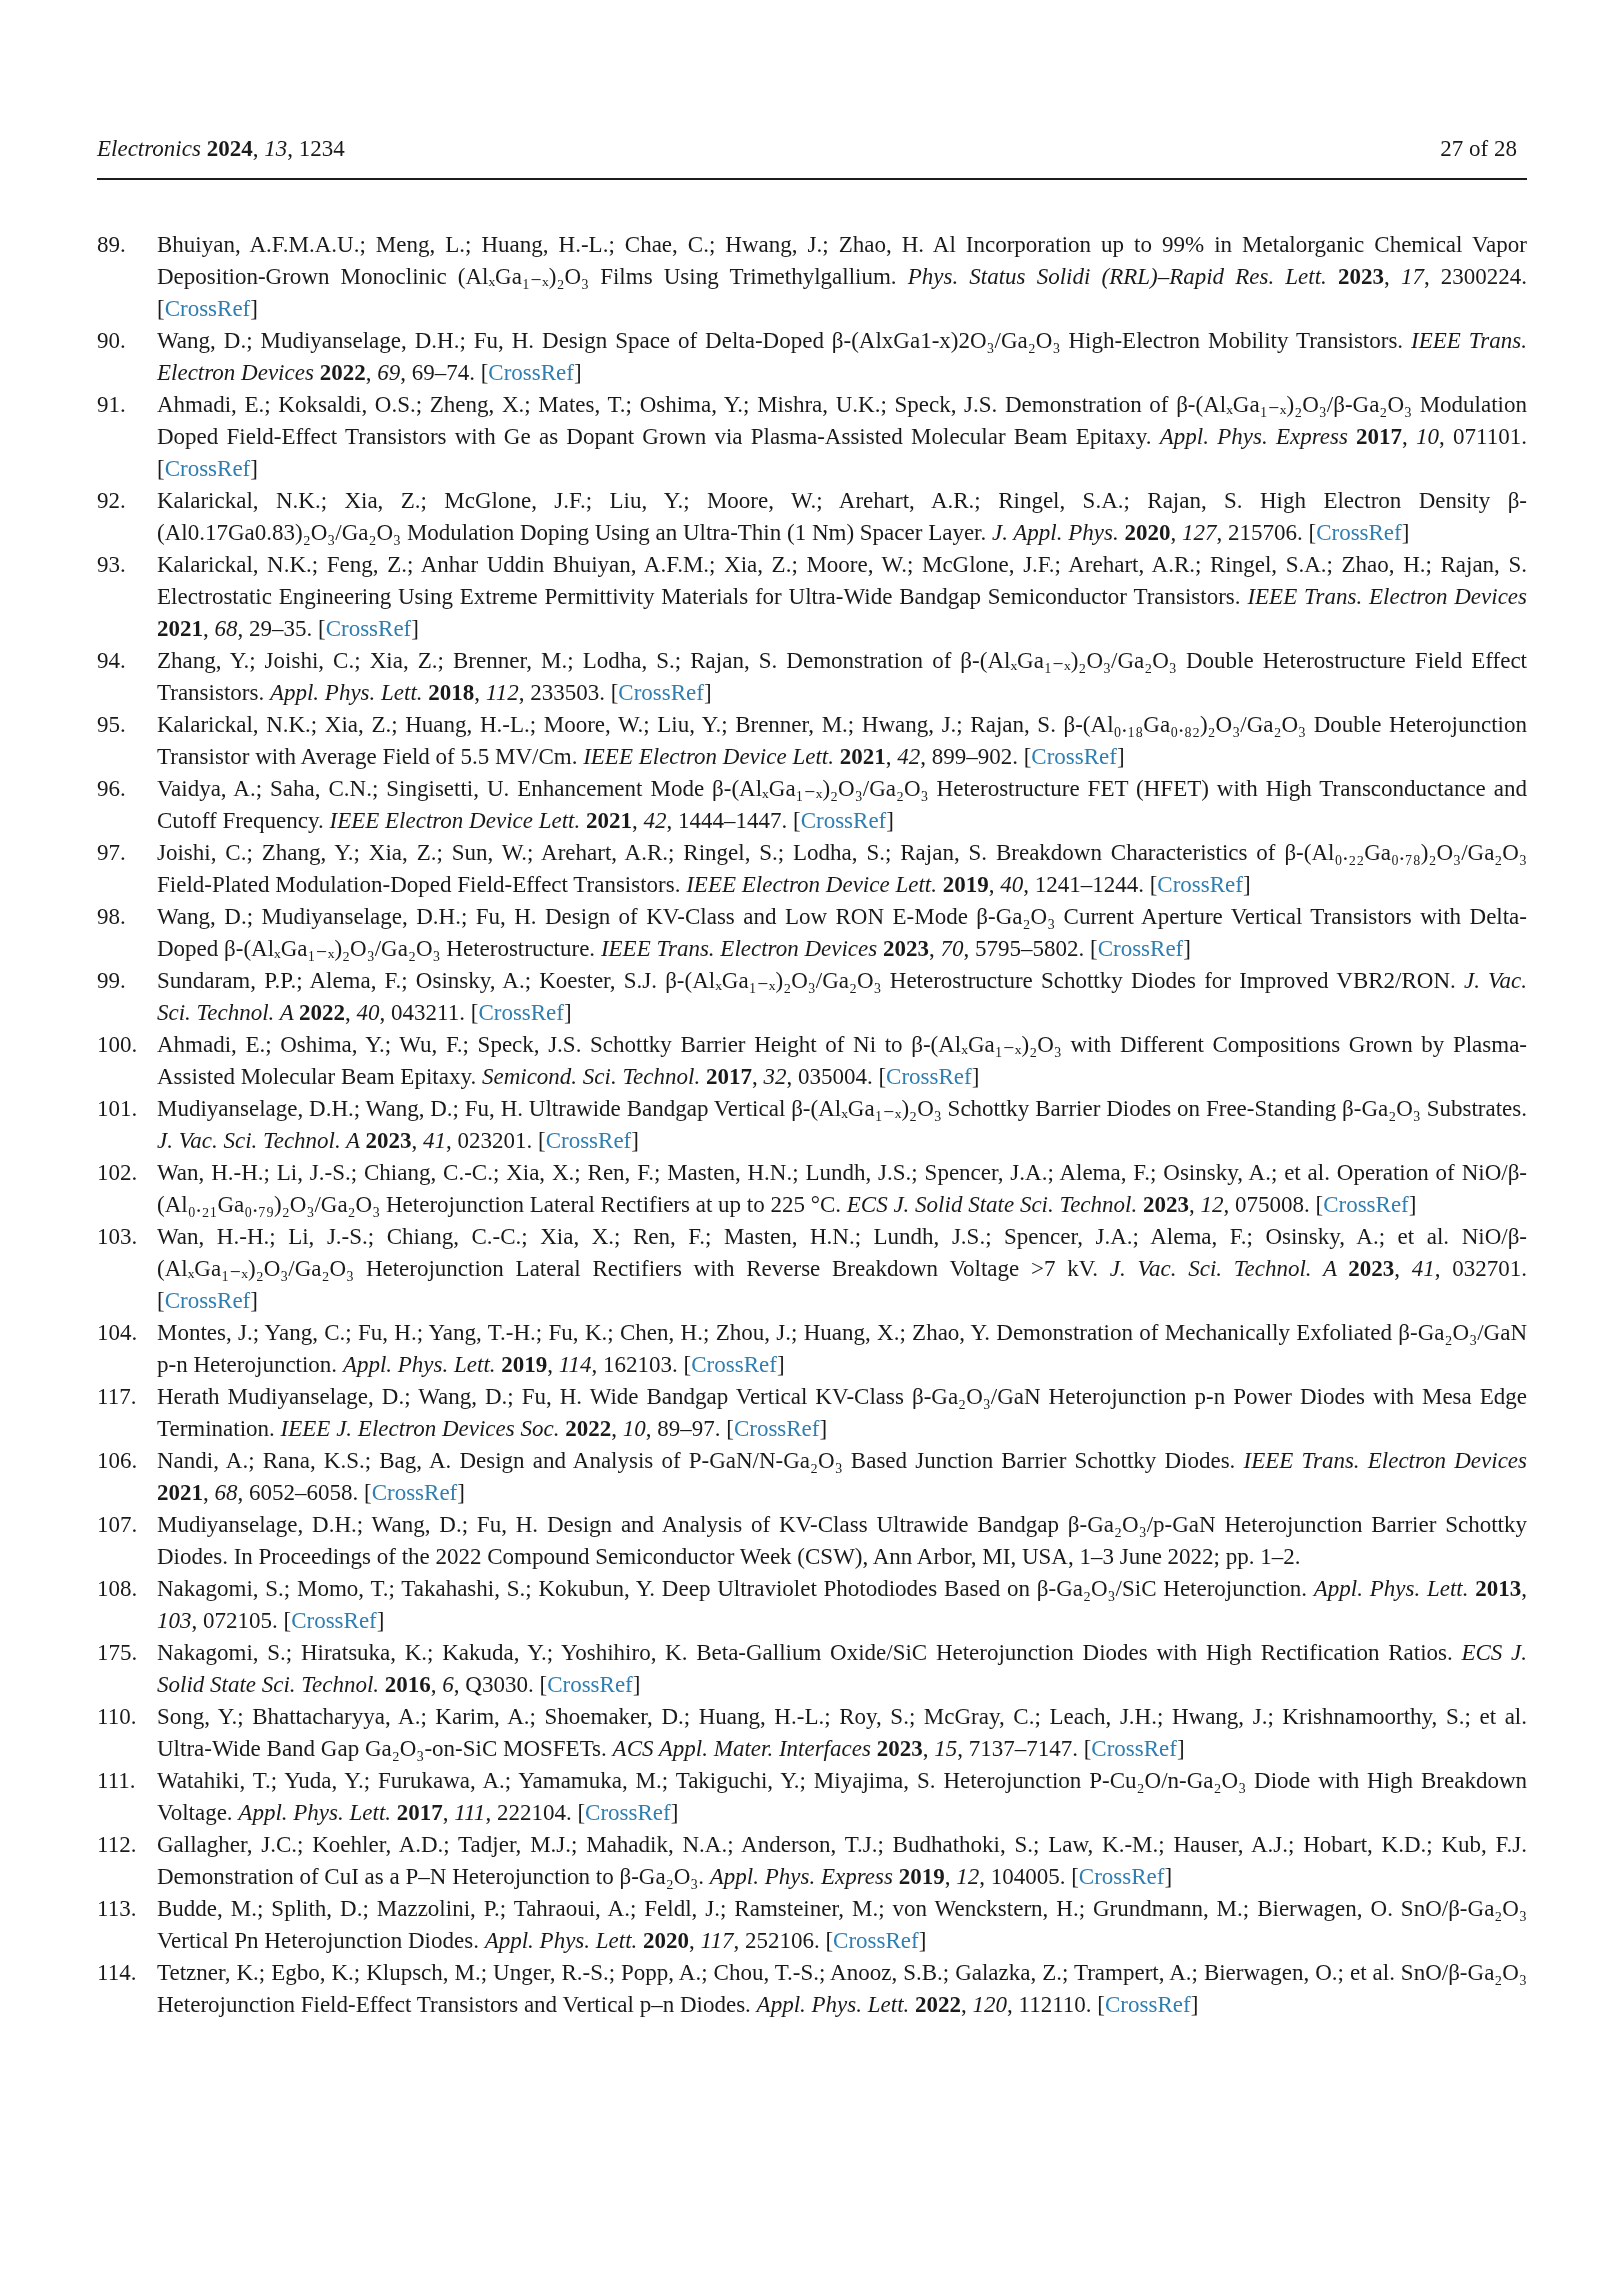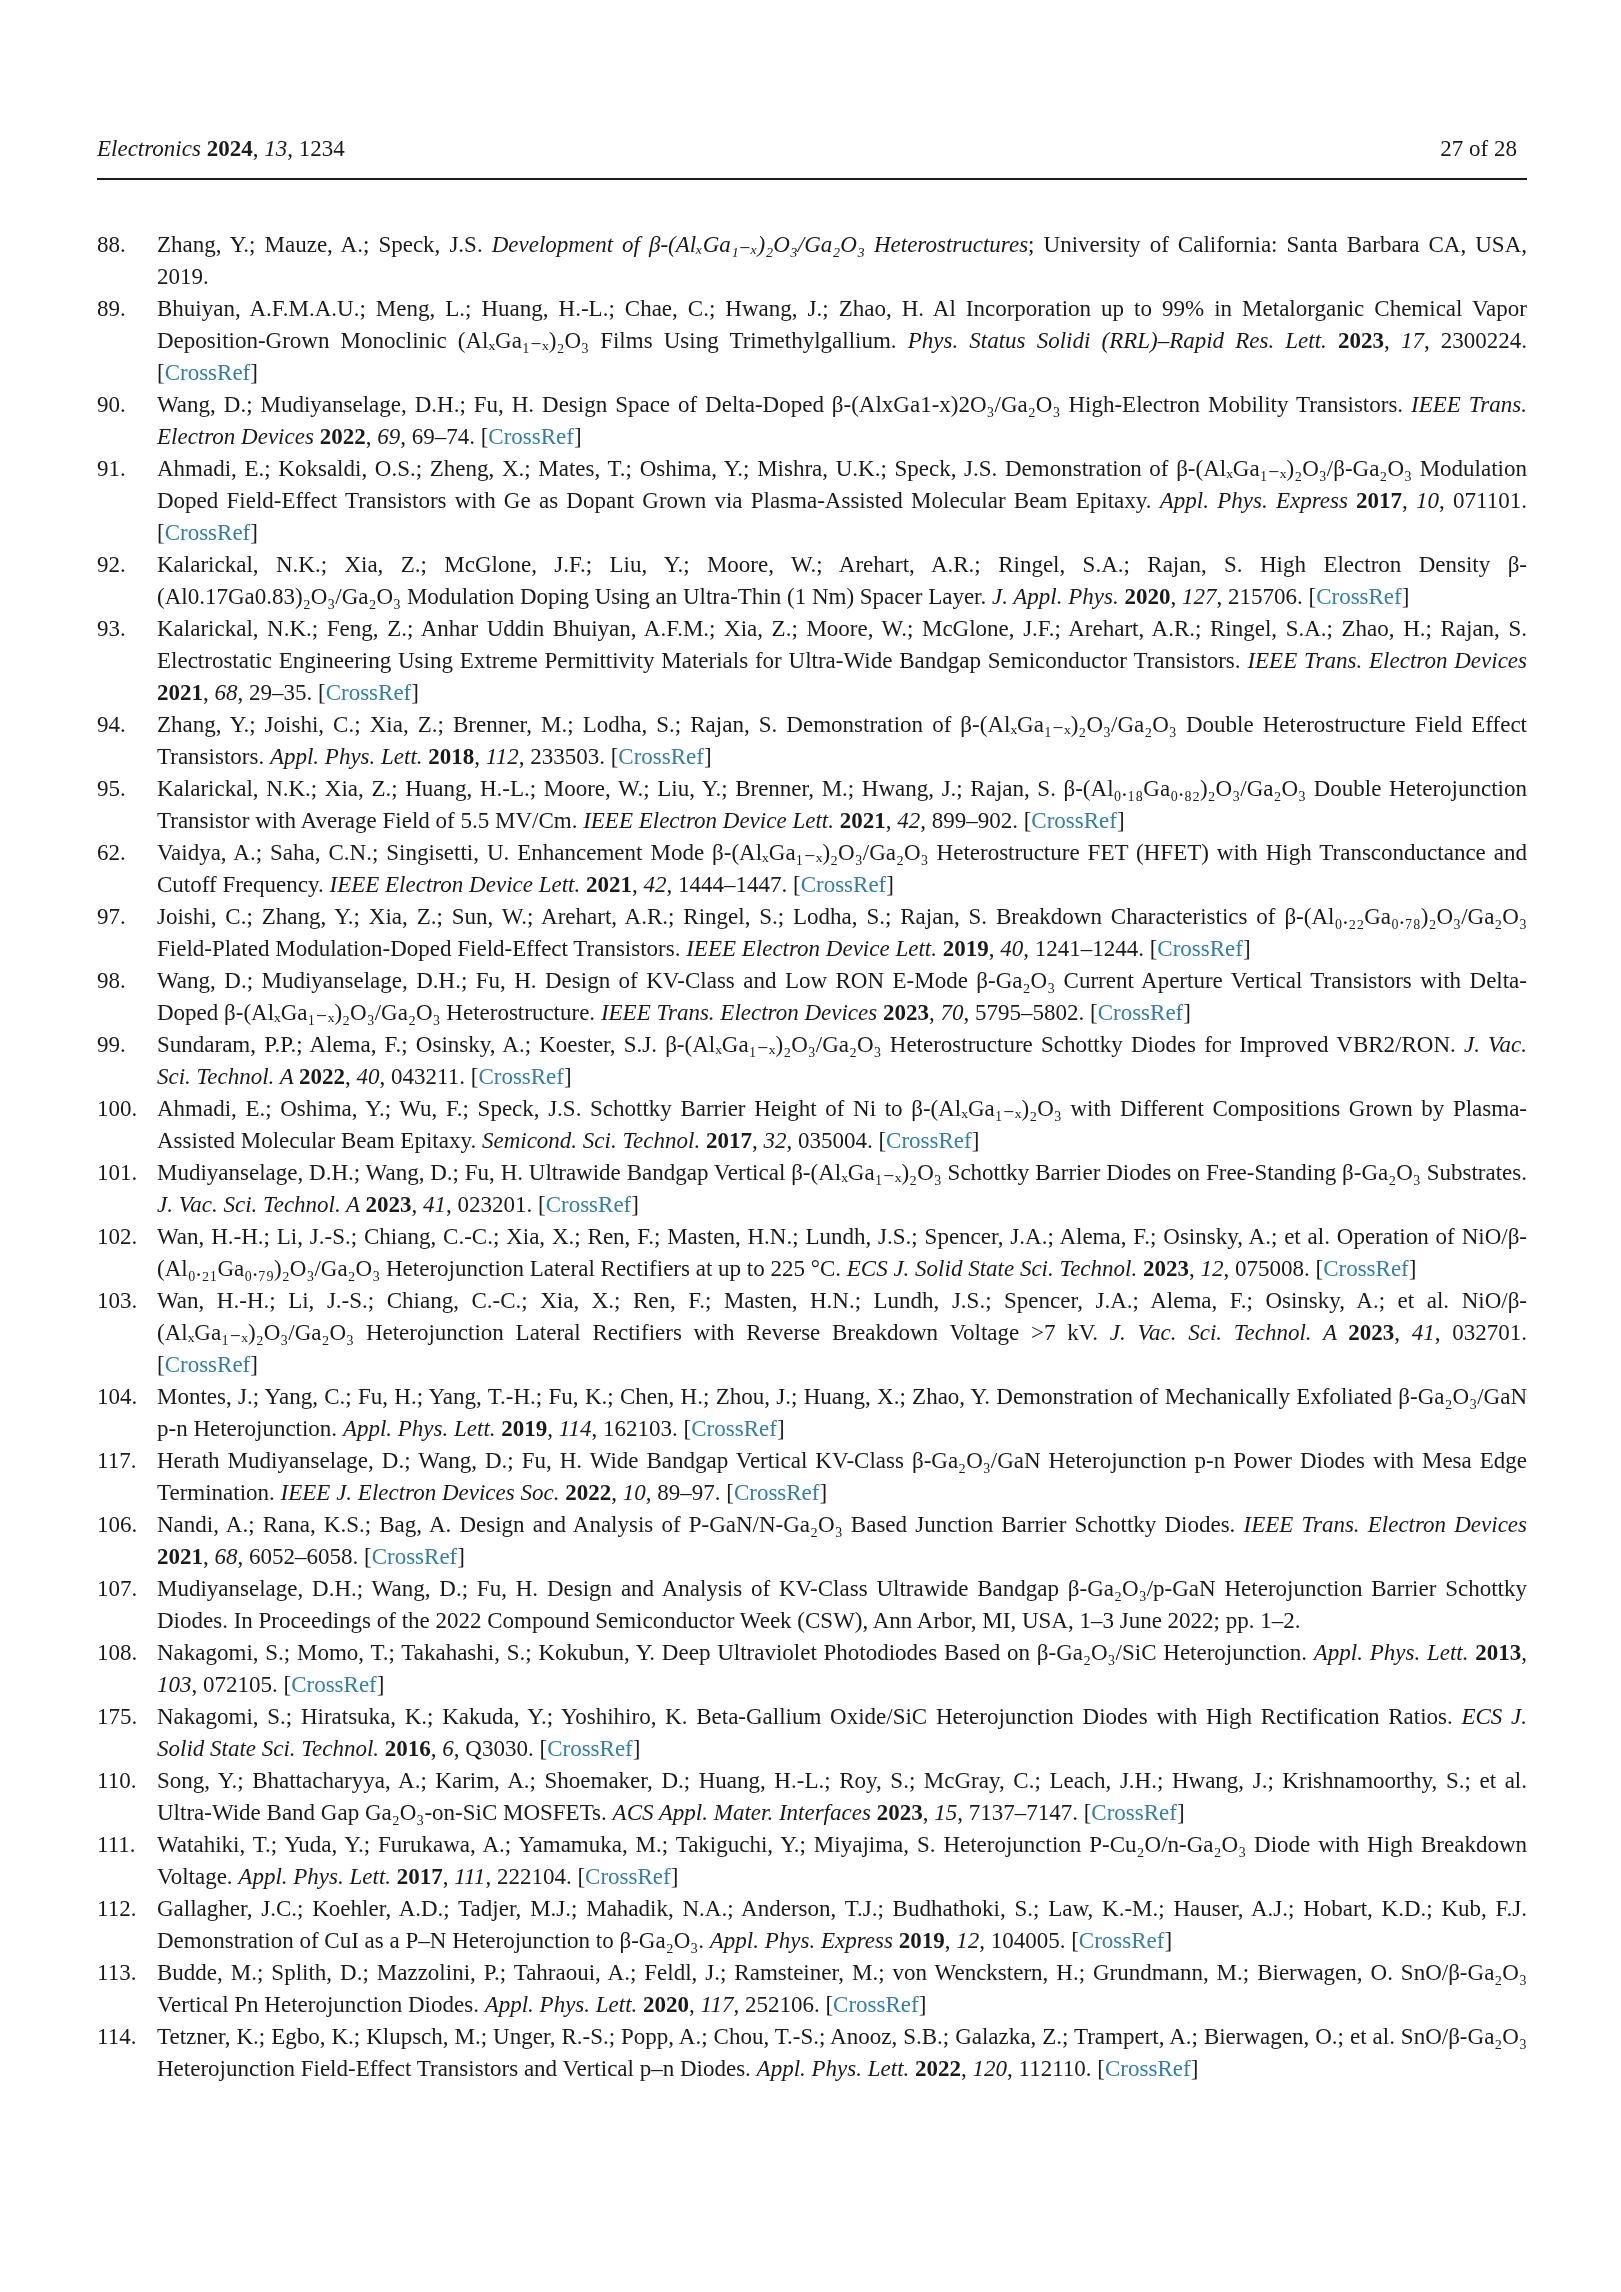--- a/index.html
+++ b/index.html
@@ -46,24 +46,20 @@
 <body>
 
 <div class="page">
   <div class="header">
     <span id="header-left"><span class="s-i">Electronics </span><span class="s-b">2024</span><span class="s-n">, </span><span class="s-i">13</span><span class="s-n">, 1234</span></span>
     <span>27 of 28</span>
   </div>
   <hr class="rule">
   <ol class="refs" id="refs-list">
       <li class="ref">
-        <span class="ref-num">88.</span>
-        <span class="ref-text"><span class="s-n">Zhang, Y.; Mauze, A.; Speck, J.S. </span><span class="s-i">Development of β-(AlₓGa₁₋ₓ)₂O₃/Ga₂O₃ Heterostructures</span><span class="s-n">; University of California: Santa Barbara CA, USA, 2019.</span></span>
-      </li>
-      <li class="ref">
         <span class="ref-num">89.</span>
         <span class="ref-text"><span class="s-n">Bhuiyan, A.F.M.A.U.; Meng, L.; Huang, H.-L.; Chae, C.; Hwang, J.; Zhao, H. Al Incorporation up to 99% in Metalorganic Chemical Vapor Deposition-Grown Monoclinic (AlₓGa₁₋ₓ)₂O₃ Films Using Trimethylgallium. </span><span class="s-i">Phys. Status Solidi (RRL)–Rapid Res. Lett. </span><span class="s-b">2023</span><span class="s-n">, </span><span class="s-i">17</span><span class="s-n">, 2300224. [</span><a class="s-l">CrossRef</a><span class="s-n">]</span></span>
       </li>
       <li class="ref">
         <span class="ref-num">90.</span>
         <span class="ref-text"><span class="s-n">Wang, D.; Mudiyanselage, D.H.; Fu, H. Design Space of Delta-Doped β-(AlxGa1-x)2O₃/Ga₂O₃ High-Electron Mobility Transistors. </span><span class="s-i">IEEE Trans. Electron Devices </span><span class="s-b">2022</span><span class="s-n">, </span><span class="s-i">69</span><span class="s-n">, 69–74. [</span><a class="s-l">CrossRef</a><span class="s-n">]</span></span>
       </li>
       <li class="ref">
         <span class="ref-num">91.</span>
         <span class="ref-text"><span class="s-n">Ahmadi, E.; Koksaldi, O.S.; Zheng, X.; Mates, T.; Oshima, Y.; Mishra, U.K.; Speck, J.S. Demonstration of β-(AlₓGa₁₋ₓ)₂O₃/β-Ga₂O₃ Modulation Doped Field-Effect Transistors with Ge as Dopant Grown via Plasma-Assisted Molecular Beam Epitaxy. </span><span class="s-i">Appl. Phys. Express </span><span class="s-b">2017</span><span class="s-n">, </span><span class="s-i">10</span><span class="s-n">, 071101. [</span><a class="s-l">CrossRef</a><span class="s-n">]</span></span>
@@ -78,21 +74,21 @@
       </li>
       <li class="ref">
         <span class="ref-num">94.</span>
         <span class="ref-text"><span class="s-n">Zhang, Y.; Joishi, C.; Xia, Z.; Brenner, M.; Lodha, S.; Rajan, S. Demonstration of β-(AlₓGa₁₋ₓ)₂O₃/Ga₂O₃ Double Heterostructure Field Effect Transistors. </span><span class="s-i">Appl. Phys. Lett. </span><span class="s-b">2018</span><span class="s-n">, </span><span class="s-i">112</span><span class="s-n">, 233503. [</span><a class="s-l">CrossRef</a><span class="s-n">]</span></span>
       </li>
       <li class="ref">
         <span class="ref-num">95.</span>
         <span class="ref-text"><span class="s-n">Kalarickal, N.K.; Xia, Z.; Huang, H.-L.; Moore, W.; Liu, Y.; Brenner, M.; Hwang, J.; Rajan, S. β-(Al₀.₁₈Ga₀.₈₂)₂O₃/Ga₂O₃ Double Heterojunction Transistor with Average Field of 5.5 MV/Cm. </span><span class="s-i">IEEE Electron Device Lett. </span><span class="s-b">2021</span><span class="s-n">, </span><span class="s-i">42</span><span class="s-n">, 899–902. [</span><a class="s-l">CrossRef</a><span class="s-n">]</span></span>
       </li>
       <li class="ref">
-        <span class="ref-num">62.</span>
+        <span class="ref-num">96.</span>
         <span class="ref-text"><span class="s-n">Vaidya, A.; Saha, C.N.; Singisetti, U. Enhancement Mode β-(AlₓGa₁₋ₓ)₂O₃/Ga₂O₃ Heterostructure FET (HFET) with High Transconductance and Cutoff Frequency. </span><span class="s-i">IEEE Electron Device Lett. </span><span class="s-b">2021</span><span class="s-n">, </span><span class="s-i">42</span><span class="s-n">, 1444–1447. [</span><a class="s-l">CrossRef</a><span class="s-n">]</span></span>
       </li>
       <li class="ref">
         <span class="ref-num">97.</span>
         <span class="ref-text"><span class="s-n">Joishi, C.; Zhang, Y.; Xia, Z.; Sun, W.; Arehart, A.R.; Ringel, S.; Lodha, S.; Rajan, S. Breakdown Characteristics of β-(Al₀.₂₂Ga₀.₇₈)₂O₃/Ga₂O₃ Field-Plated Modulation-Doped Field-Effect Transistors. </span><span class="s-i">IEEE Electron Device Lett. </span><span class="s-b">2019</span><span class="s-n">, </span><span class="s-i">40</span><span class="s-n">, 1241–1244. [</span><a class="s-l">CrossRef</a><span class="s-n">]</span></span>
       </li>
       <li class="ref">
         <span class="ref-num">98.</span>
         <span class="ref-text"><span class="s-n">Wang, D.; Mudiyanselage, D.H.; Fu, H. Design of KV-Class and Low RON E-Mode β-Ga₂O₃ Current Aperture Vertical Transistors with Delta-Doped β-(AlₓGa₁₋ₓ)₂O₃/Ga₂O₃ Heterostructure. </span><span class="s-i">IEEE Trans. Electron Devices </span><span class="s-b">2023</span><span class="s-n">, </span><span class="s-i">70</span><span class="s-n">, 5795–5802. [</span><a class="s-l">CrossRef</a><span class="s-n">]</span></span>
       </li>

